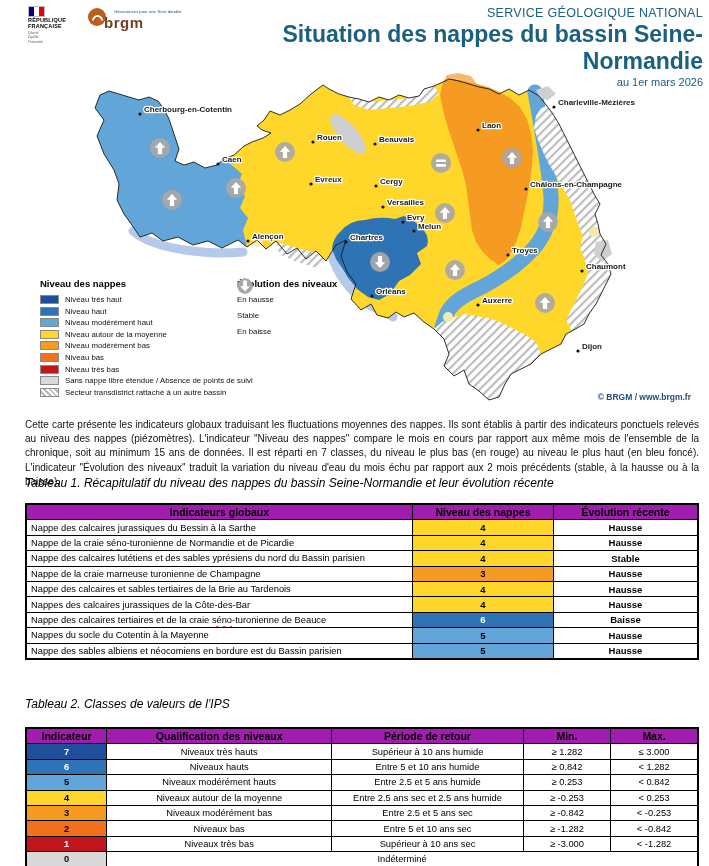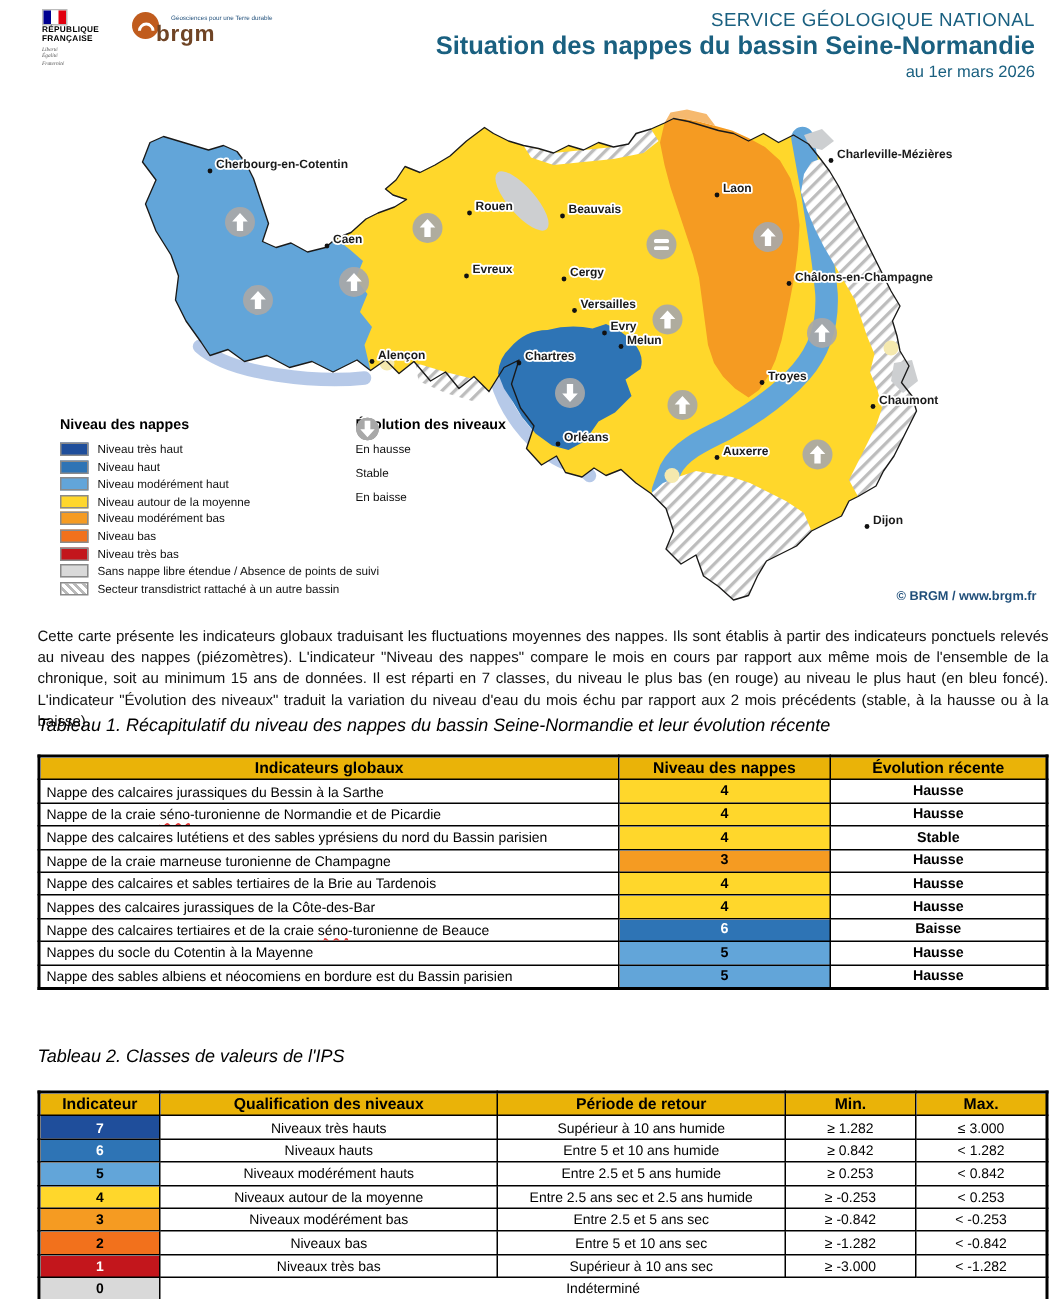--- a/index.html
+++ b/index.html
@@ -1,32 +1,32 @@
 <!DOCTYPE html>
 <html><head>
 <meta charset="utf-8">
 <style>
   html,body{margin:0;padding:0;background:#fff;}
   .page{position:relative;width:709px;height:866px;background:#fff;font-family:"Liberation Sans",sans-serif;overflow:hidden;}
 
   
-  .hdr{position:absolute;top:6px;left:28px;right:19px;display:flex;align-items:flex-start;}
+  .hdr{position:absolute;top:6px;left:28px;right:6px;display:flex;align-items:flex-start;}
   .rf{width:46px;flex:none;}
   .rf-flag{display:flex;width:15px;height:9px;border:0.5px solid #bbb;}
   .rf-flag span{flex:1;}
   .rf-name{font-size:5.5px;font-weight:bold;line-height:1.05;color:#000;margin-top:1px;letter-spacing:.2px;}
   .rf-motto{font-size:3.6px;font-style:italic;color:#555;line-height:1.3;margin-top:1px;font-family:"Liberation Serif",serif;}
   .brgm{margin-left:14px;flex:none;position:relative;width:96px;height:44px;}
   .brgm-circle{position:absolute;left:0;top:2px;width:18px;height:18px;border-radius:50%;background:#C05C1E;}
   .brgm-arc{position:absolute;left:3.5px;top:7px;width:11px;height:11px;border-radius:50%;border:2px solid #fff;border-bottom-color:transparent;border-left-color:transparent;transform:rotate(-45deg);box-sizing:border-box;}
   .brgm-word{position:absolute;left:16px;top:8px;font-size:15px;font-weight:bold;color:#6F4425;letter-spacing:.5px;}
   .brgm-tag{position:absolute;left:26px;top:3px;font-size:4.2px;color:#1F4E79;white-space:nowrap;}
   .titles{margin-left:auto;text-align:right;color:#1A6080;}
   .t-service{font-size:12.5px;letter-spacing:.3px;}
-  .t-main{font-size:17px;font-weight:bold;margin-top:1px;}
+  .t-main{font-size:23px;font-weight:bold;margin-top:1px;}
   .t-date{font-size:11px;font-weight:normal;margin-top:1px;}
 
   
   .map-wrap{position:absolute;top:70px;left:0;width:709px;height:350px;}
   .map-wrap svg{position:absolute;left:0;top:0;}
   .city{font-size:8px;font-weight:bold;fill:#1a1a1a;paint-order:stroke;stroke:#fff;stroke-width:2.4px;stroke-linejoin:round;}
   .legend{position:absolute;left:40px;top:208px;width:205px;}
   .leg-title{font-weight:bold;font-size:9.5px;margin-bottom:6px;color:#000;}
   .leg-row{display:flex;align-items:flex-start;margin-bottom:2.6px;}
   .swatch{width:19px;height:9px;border:0.5px solid #8a8a8a;margin-right:6px;flex:none;box-sizing:border-box;}
@@ -45,21 +45,21 @@
   
   .cap{position:absolute;left:25px;font-style:italic;font-size:12px;color:#000;}
   #cap1{top:476px;}
   #cap2{top:697px;}
 
   
   table.tbl{position:absolute;left:25px;width:674px;border-collapse:collapse;table-layout:fixed;border:2px solid #000;}
   #table1{top:503px;}
   #table2{top:727px;}
   .tbl th,.tbl td{border:1px solid #000;padding:1px 4px;height:12.4px;overflow:hidden;white-space:nowrap;}
-  .tbl th{font-size:10.5px;font-weight:bold;text-align:center;background:#eab308;}
+  .tbl th{font-size:10.5px;font-weight:bold;text-align:center;background:#a21caf;}
   #table1 td.name{font-size:9.3px;text-align:left;}
   td.lvl{font-size:9.5px;font-weight:bold;text-align:center;}
   td.evo{font-size:9.5px;font-weight:bold;text-align:center;}
   #table2 td{font-size:9.3px;text-align:center;}
   #table2 td.ind{font-weight:bold;}
   .sq{text-decoration:underline wavy #E03030 1px;text-underline-offset:2px;}
 </style>
 </head>
 <body>
 

